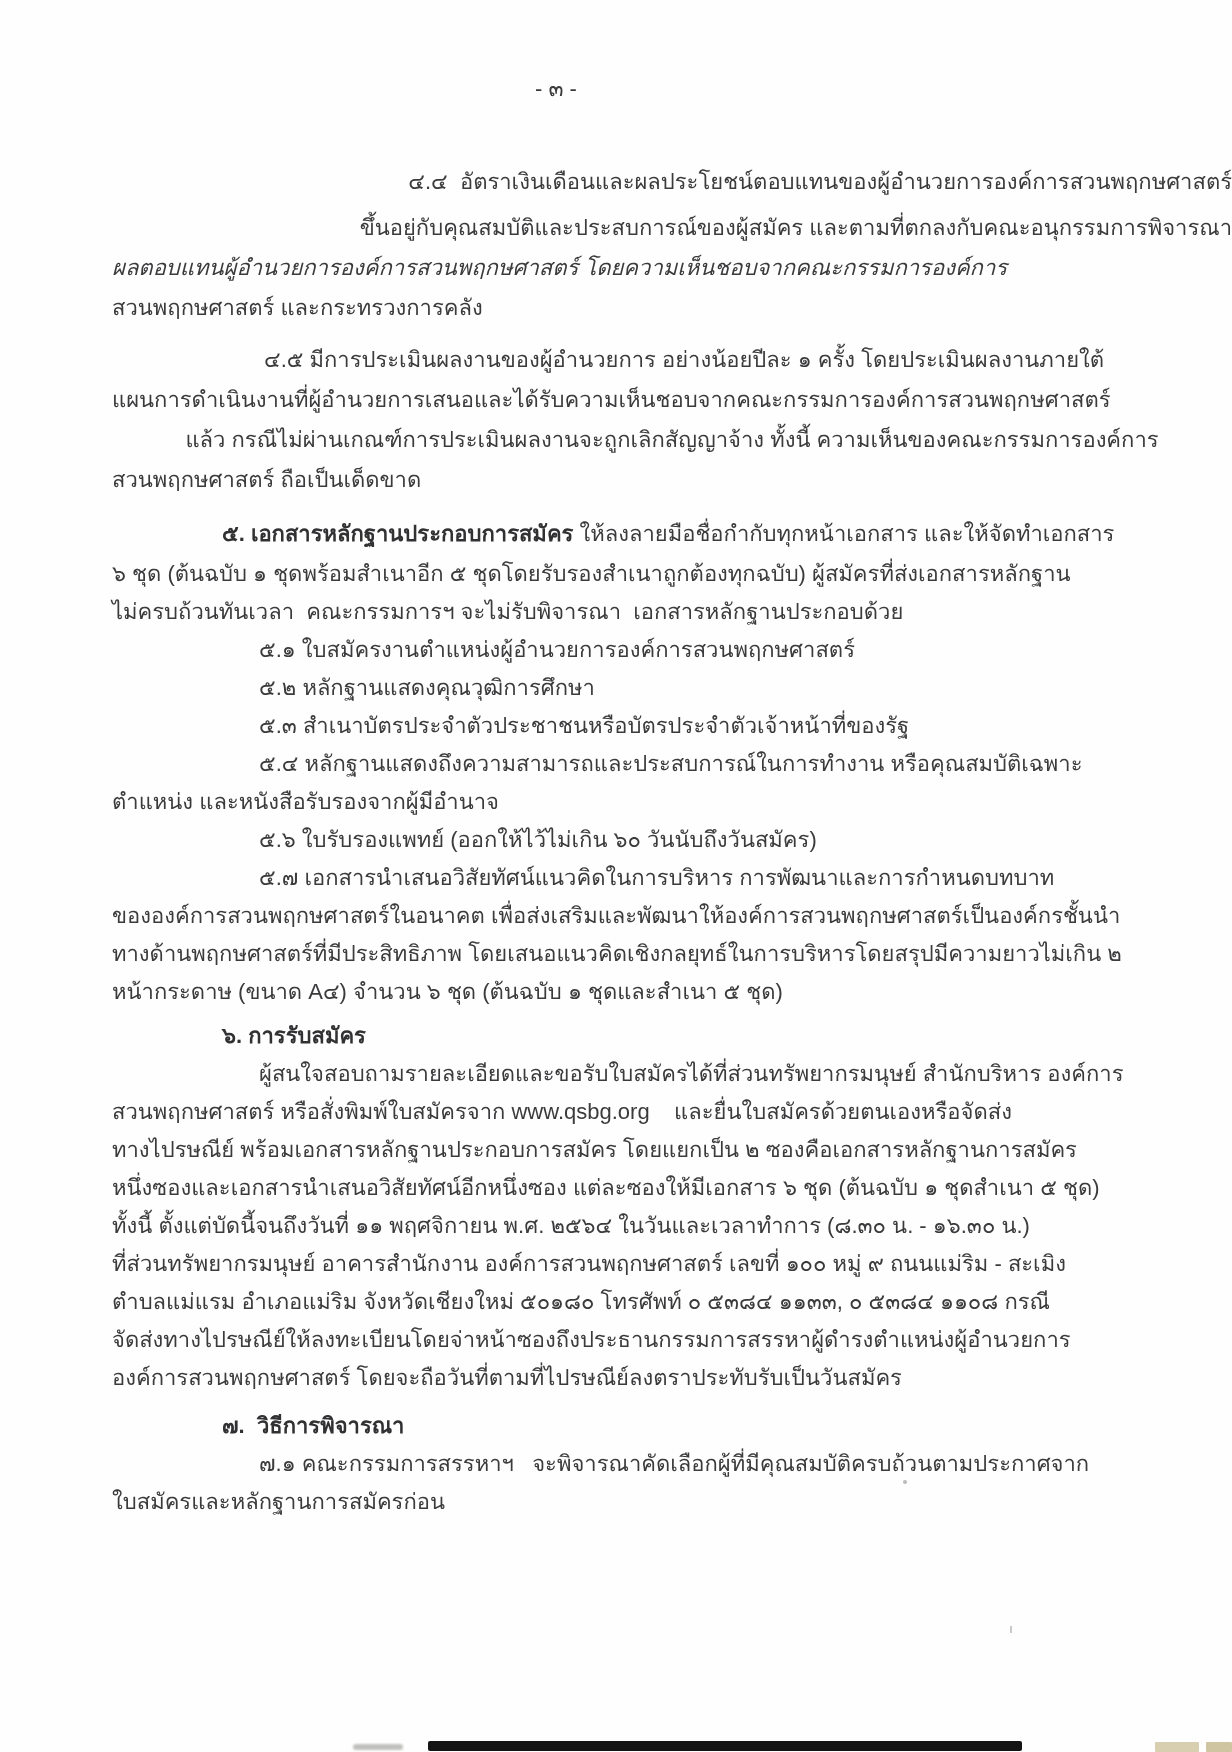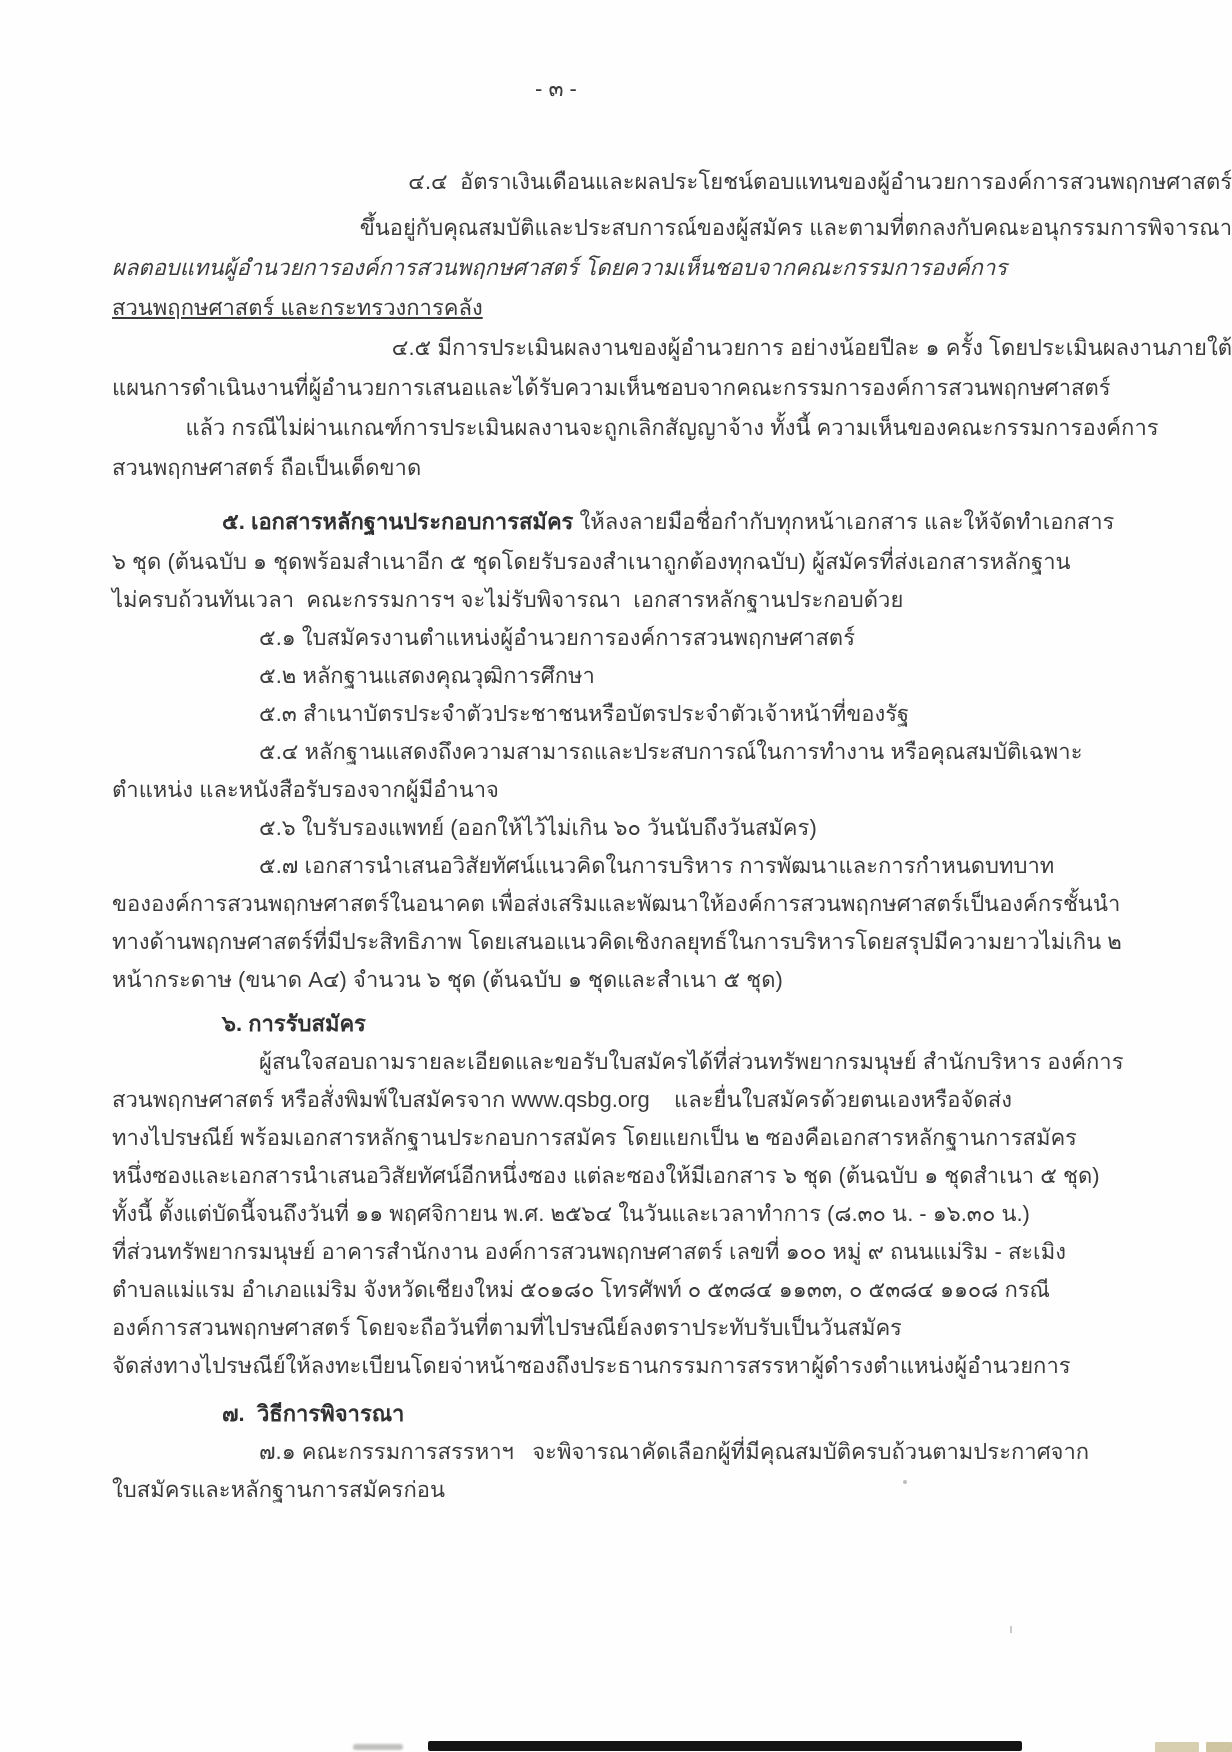--- a/index.html
+++ b/index.html
@@ -41,22 +41,22 @@
 </style>
 </head>
 <body>
 
 <div class="page">
   <div class="lines">
       <div class="line center" style="margin-top: 10px;"><span>- ๓ -</span></div>
       <div class="line first" style="margin-top: 55px; text-align: right;"><span>๔.๔  อัตราเงินเดือนและผลประโยชน์ตอบแทนของผู้อำนวยการองค์การสวนพฤกษศาสตร์</span></div>
       <div class="line body" style="margin-top: 8px; text-align: right;"><span>ขึ้นอยู่กับคุณสมบัติและประสบการณ์ของผู้สมัคร และตามที่ตกลงกับคณะอนุกรรมการพิจารณา</span></div>
       <div class="line body" style="margin-top: 2px; font-style: italic;"><span>ผลตอบแทนผู้อำนวยการองค์การสวนพฤกษศาสตร์ โดยความเห็นชอบจากคณะกรรมการองค์การ</span></div>
-      <div class="line body" style="margin-top: 2px; text-decoration: underline;"><span>สวนพฤกษศาสตร์ และกระทรวงการคลัง</span></div>
-      <div class="line first" style="margin-top: 2px; text-align: right;"><span>๔.๕ มีการประเมินผลงานของผู้อำนวยการ อย่างน้อยปีละ ๑ ครั้ง โดยประเมินผลงานภายใต้</span></div>
+      <div class="line body" style="margin-top: 2px;"><span>สวนพฤกษศาสตร์ และกระทรวงการคลัง</span></div>
+      <div class="line first" style="margin-top: 14px;"><span>๔.๕ มีการประเมินผลงานของผู้อำนวยการ อย่างน้อยปีละ ๑ ครั้ง โดยประเมินผลงานภายใต้</span></div>
       <div class="line body" style="margin-top: 2px;"><span>แผนการดำเนินงานที่ผู้อำนวยการเสนอและได้รับความเห็นชอบจากคณะกรรมการองค์การสวนพฤกษศาสตร์</span></div>
       <div class="line body" style="margin-top: 2px; text-align: center;"><span>แล้ว กรณีไม่ผ่านเกณฑ์การประเมินผลงานจะถูกเลิกสัญญาจ้าง ทั้งนี้ ความเห็นของคณะกรรมการองค์การ</span></div>
       <div class="line body" style="margin-top: 2px;"><span>สวนพฤกษศาสตร์ ถือเป็นเด็ดขาด</span></div>
       <div class="line heading" style="margin-top: 16px;"><span class="bold">๕. เอกสารหลักฐานประกอบการสมัคร </span><span>ให้ลงลายมือชื่อกำกับทุกหน้าเอกสาร และให้จัดทำเอกสาร</span></div>
       <div class="line body" style="margin-top: 2px;"><span>๖ ชุด (ต้นฉบับ ๑ ชุดพร้อมสำเนาอีก ๕ ชุดโดยรับรองสำเนาถูกต้องทุกฉบับ) ผู้สมัครที่ส่งเอกสารหลักฐาน</span></div>
       <div class="line body"><span>ไม่ครบถ้วนทันเวลา  คณะกรรมการฯ จะไม่รับพิจารณา  เอกสารหลักฐานประกอบด้วย</span></div>
       <div class="line item"><span>๕.๑ ใบสมัครงานตำแหน่งผู้อำนวยการองค์การสวนพฤกษศาสตร์</span></div>
       <div class="line item"><span>๕.๒ หลักฐานแสดงคุณวุฒิการศึกษา</span></div>
       <div class="line item"><span>๕.๓ สำเนาบัตรประจำตัวประชาชนหรือบัตรประจำตัวเจ้าหน้าที่ของรัฐ</span></div>
       <div class="line item"><span>๕.๔ หลักฐานแสดงถึงความสามารถและประสบการณ์ในการทำงาน หรือคุณสมบัติเฉพาะ</span></div>
@@ -67,22 +67,22 @@
       <div class="line body"><span>ทางด้านพฤกษศาสตร์ที่มีประสิทธิภาพ โดยเสนอแนวคิดเชิงกลยุทธ์ในการบริหารโดยสรุปมีความยาวไม่เกิน ๒</span></div>
       <div class="line body"><span>หน้ากระดาษ (ขนาด A๔) จำนวน ๖ ชุด (ต้นฉบับ ๑ ชุดและสำเนา ๕ ชุด)</span></div>
       <div class="line heading" style="margin-top: 6px;"><span class="bold">๖. การรับสมัคร</span></div>
       <div class="line item"><span>ผู้สนใจสอบถามรายละเอียดและขอรับใบสมัครได้ที่ส่วนทรัพยากรมนุษย์ สำนักบริหาร องค์การ</span></div>
       <div class="line body"><span>สวนพฤกษศาสตร์ หรือสั่งพิมพ์ใบสมัครจาก www.qsbg.org    และยื่นใบสมัครด้วยตนเองหรือจัดส่ง</span></div>
       <div class="line body"><span>ทางไปรษณีย์ พร้อมเอกสารหลักฐานประกอบการสมัคร โดยแยกเป็น ๒ ซองคือเอกสารหลักฐานการสมัคร</span></div>
       <div class="line body"><span>หนึ่งซองและเอกสารนำเสนอวิสัยทัศน์อีกหนึ่งซอง แต่ละซองให้มีเอกสาร ๖ ชุด (ต้นฉบับ ๑ ชุดสำเนา ๕ ชุด)</span></div>
       <div class="line body"><span>ทั้งนี้ ตั้งแต่บัดนี้จนถึงวันที่ ๑๑ พฤศจิกายน พ.ศ. ๒๕๖๔ ในวันและเวลาทำการ (๘.๓๐ น. - ๑๖.๓๐ น.)</span></div>
       <div class="line body"><span>ที่ส่วนทรัพยากรมนุษย์ อาคารสำนักงาน องค์การสวนพฤกษศาสตร์ เลขที่ ๑๐๐ หมู่ ๙ ถนนแม่ริม - สะเมิง</span></div>
       <div class="line body"><span>ตำบลแม่แรม อำเภอแม่ริม จังหวัดเชียงใหม่ ๕๐๑๘๐ โทรศัพท์ ๐ ๕๓๘๔ ๑๑๓๓, ๐ ๕๓๘๔ ๑๑๐๘ กรณี</span></div>
+      <div class="line body"><span>จัดส่งทางไปรษณีย์ให้ลงทะเบียนโดยจ่าหน้าซองถึงประธานกรรมการสรรหาผู้ดำรงตำแหน่งผู้อำนวยการ</span></div>
       <div class="line body"><span>องค์การสวนพฤกษศาสตร์ โดยจะถือวันที่ตามที่ไปรษณีย์ลงตราประทับรับเป็นวันสมัคร</span></div>
-      <div class="line body"><span>จัดส่งทางไปรษณีย์ให้ลงทะเบียนโดยจ่าหน้าซองถึงประธานกรรมการสรรหาผู้ดำรงตำแหน่งผู้อำนวยการ</span></div>
       <div class="line heading" style="margin-top: 10px;"><span class="bold">๗.  วิธีการพิจารณา</span></div>
       <div class="line item"><span>๗.๑ คณะกรรมการสรรหาฯ   จะพิจารณาคัดเลือกผู้ที่มีคุณสมบัติครบถ้วนตามประกาศจาก</span></div>
       <div class="line body"><span>ใบสมัครและหลักฐานการสมัครก่อน</span></div>
     </div>
   <div class="artifact gray-smudge"></div>
   <div class="artifact black-bar"></div>
   <div class="artifact tan-bar-1"></div>
   <div class="artifact tan-bar-2"></div>
   <div class="artifact dot-1"></div>
   <div class="artifact tick-1"></div>

